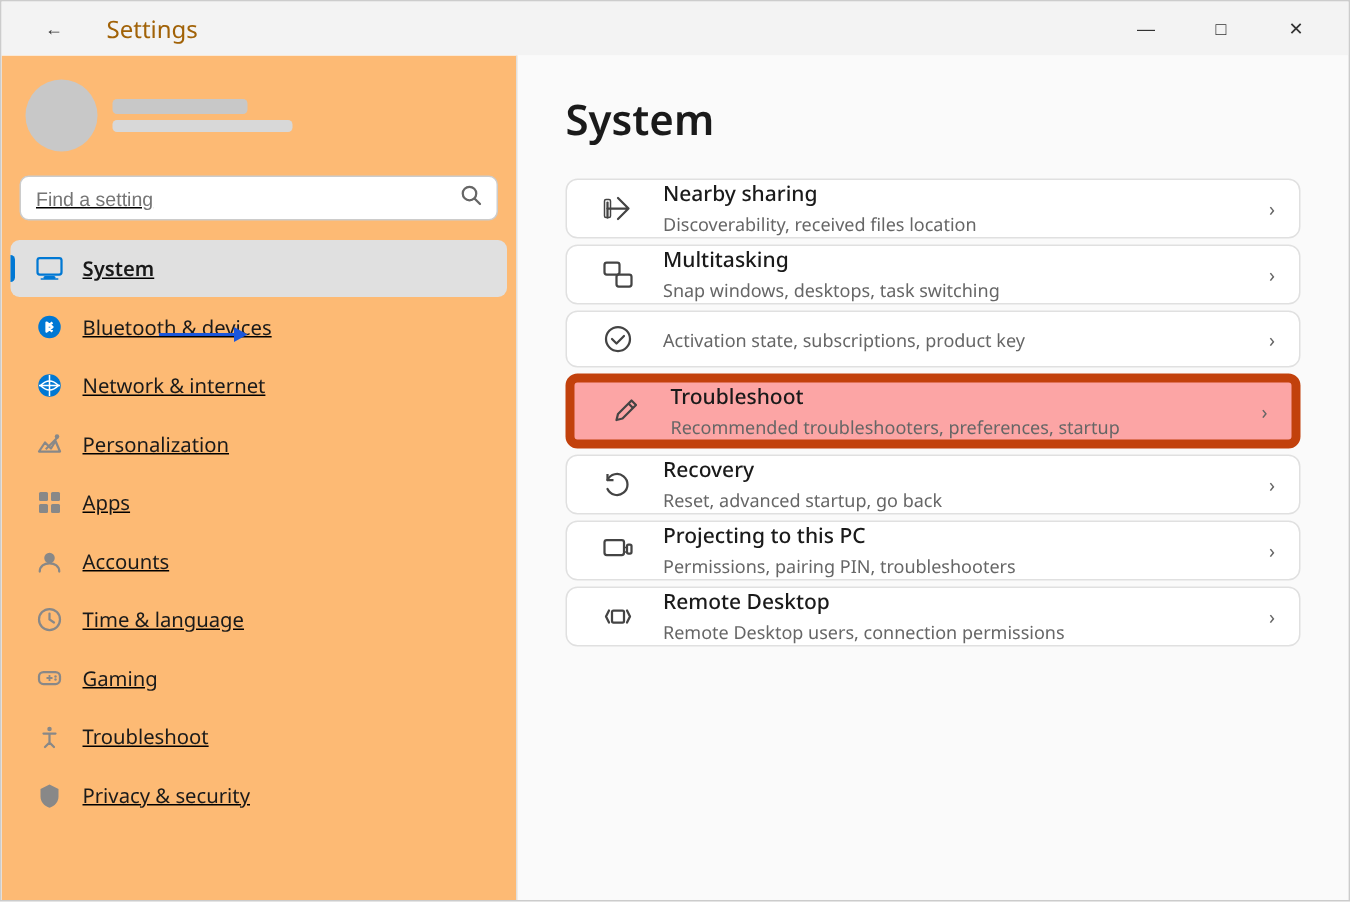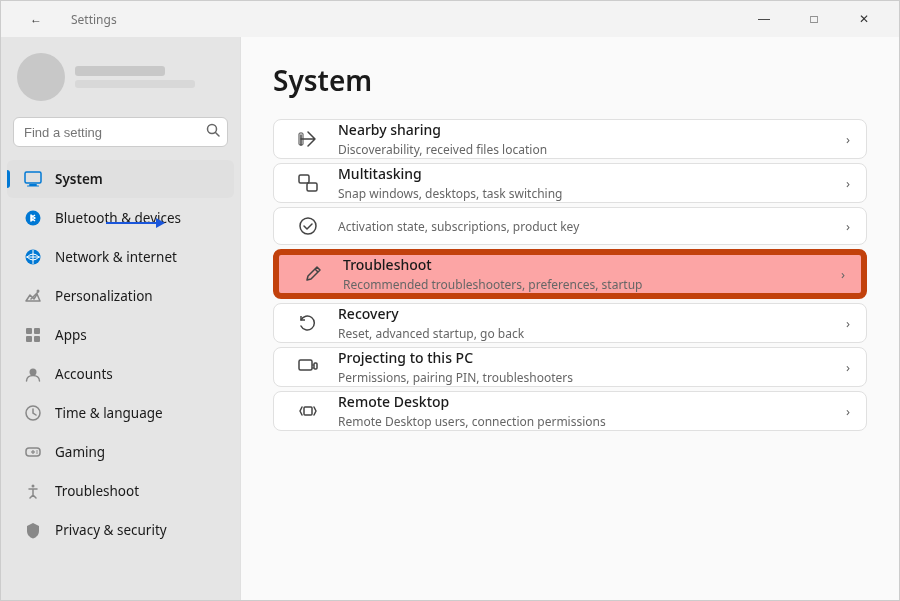--- a/index.html
+++ b/index.html
@@ -23,22 +23,22 @@
       background: #f3f3f3;
       height: 36px;
       flex-shrink: 0;
     }
     .titlebar-left {
       display: flex;
       align-items: center;
       gap: 12px;
     }
     .titlebar-title {
-      font-size: 12px;
-      color: #737373;
+      font-size: 16px;
+      color: #a16207;
     }
     .titlebar-controls {
       display: flex;
       gap: 4px;
     }
     .titlebar-btn {
       width: 46px;
       height: 28px;
       border: none;
       background: transparent;
@@ -53,27 +53,28 @@
 
     
     .app-body {
       display: flex;
       flex: 1;
       overflow: hidden;
     }
 
     
     .sidebar {
-      width: 240px;
-      background: #e5e5e5;
+      width: 344px;
+      background: #fdba74;
       display: flex;
       flex-direction: column;
       overflow: hidden;
       flex-shrink: 0;
       border-right: 1px solid #e0e0e0;
+      text-decoration: underline;
     }
 
     .sidebar-profile {
       padding: 16px 16px 8px 16px;
       display: flex;
       align-items: center;
       gap: 10px;
     }
     .profile-avatar {
       width: 48px;

